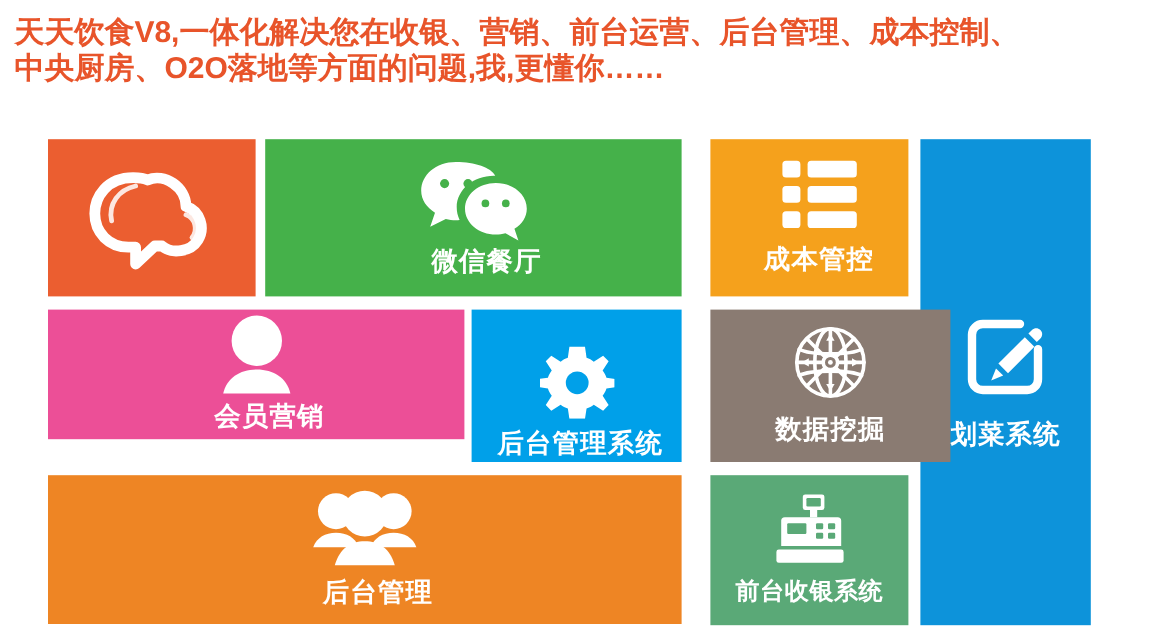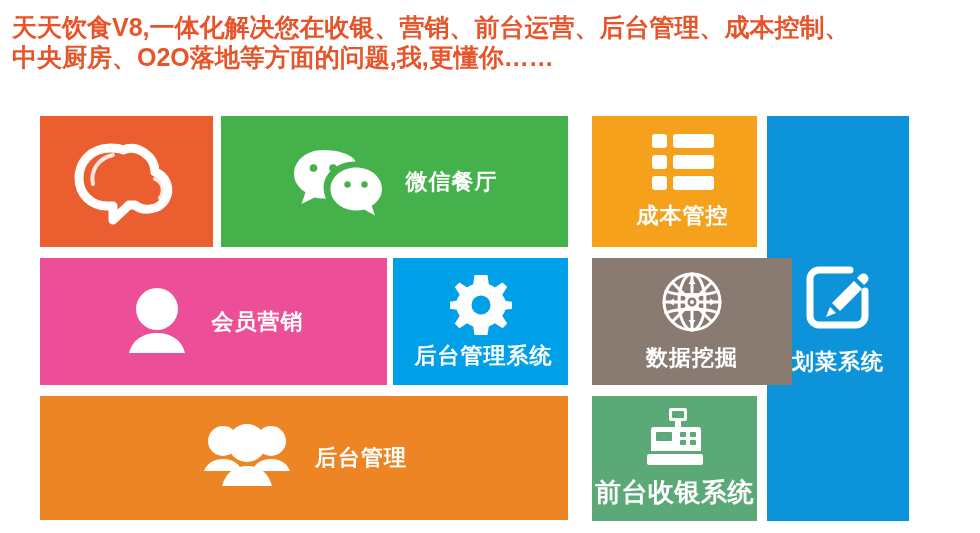--- a/index.html
+++ b/index.html
@@ -47,53 +47,53 @@
     color: #ffffff;
     overflow: visible;
   }
   .tile .label {
     font-size: 22px;
     font-weight: bold;
     letter-spacing: 1px;
     white-space: nowrap;
     color: #ffffff;
   }
-  .tile.horiz { flex-direction: row; font-family: Liberation Serif, serif; }
+  .tile.horiz { flex-direction: column; font-family: Liberation Serif, serif; }
   .tile.vert  { flex-direction: column; }
   .tile.horiz .label { margin-left: 22px; }
   .tile.vert  .label { margin-top: 8px; }
 
   .ico { display: block; flex: none; }
 
   
   #tile-brand      { left:40px;  top:116px; width:173px; height:131px; }
   #tile-wechat     { left:221px; top:116px; width:347px; height:131px; }
   #tile-cost       { left:592px; top:116px; width:165px; height:131px;padding-left:16px; }
   #tile-dish       { left:767px; top:116px; width:142px; height:405px; }
-  #tile-member     { left:40px;  top:258px; width:347px; height:127px;align-items:center; }
+  #tile-member     { left:40px;  top:258px; width:347px; height:108px;align-items:center; }
   #tile-backend    { left:393px; top:258px; width:175px; height:127px; }
   #tile-data       { left:592px; top:258px; width:200px; height:127px; }
   #tile-queue      { left:40px;  top:396px; width:528px; height:124px; }
   #tile-cashier    { left:592px; top:396px; width:165px; height:125px; }
 
   
-  #tile-backend { justify-content: flex-start; }
+  #tile-backend { justify-content: flex-start; align-items: flex-end; }
   #tile-backend .stack {
     width: 175px;
     display: flex;
     flex-direction: column;
     align-items: center;
   }
   #tile-backend .label {
     margin-top: 6px;
     margin-left: 0;
     position: relative;
     left: 3px;
   }
-  #tile-cashier .label { font-size: 26px; letter-spacing: 0.5px; }
+  #tile-cashier .label { font-size: 20px; letter-spacing: 0.5px; }
   #tile-dish .inner {
     display: flex;
     flex-direction: column;
     align-items: center;
     position: relative;
     top: 0px;
   }
   #tile-dish .label { margin-top: 14px; }
   #tile-cost .label, #tile-data .label { margin-top: 10px; }
 </style>

